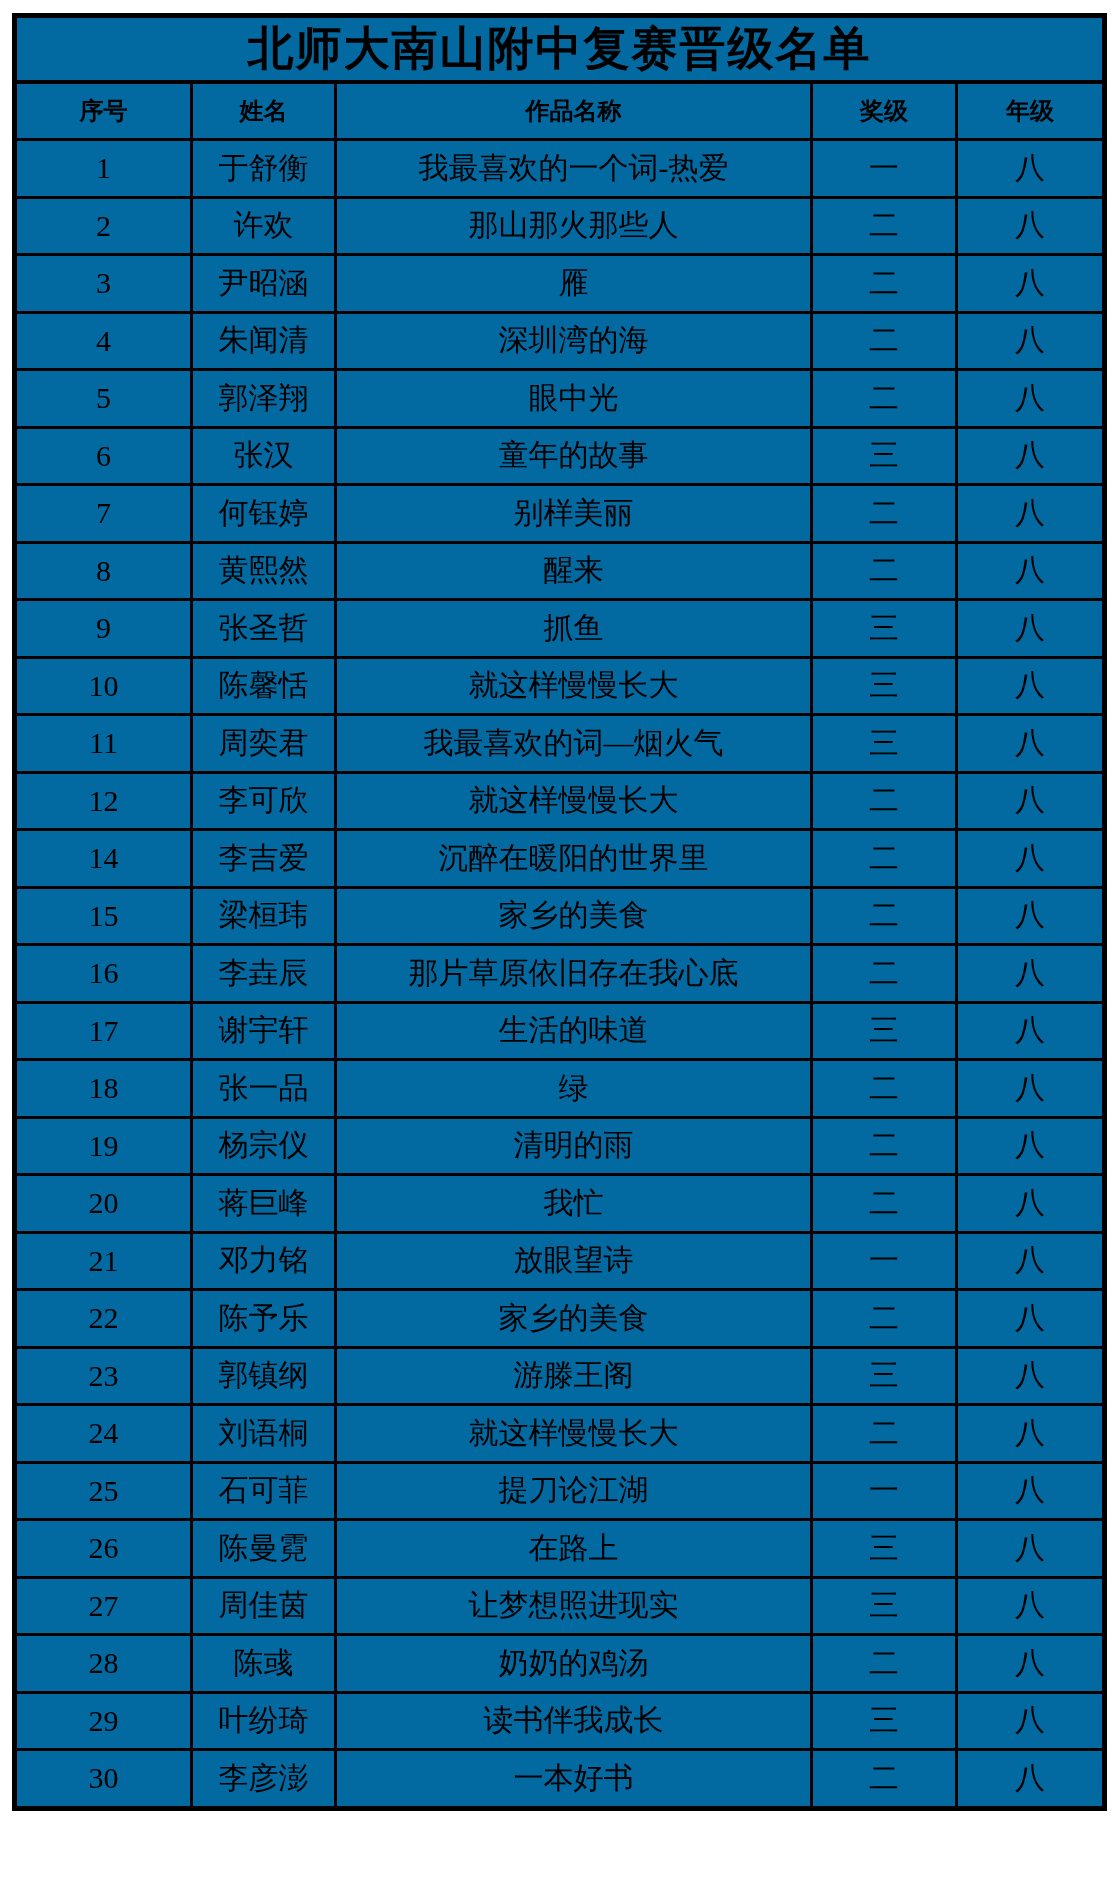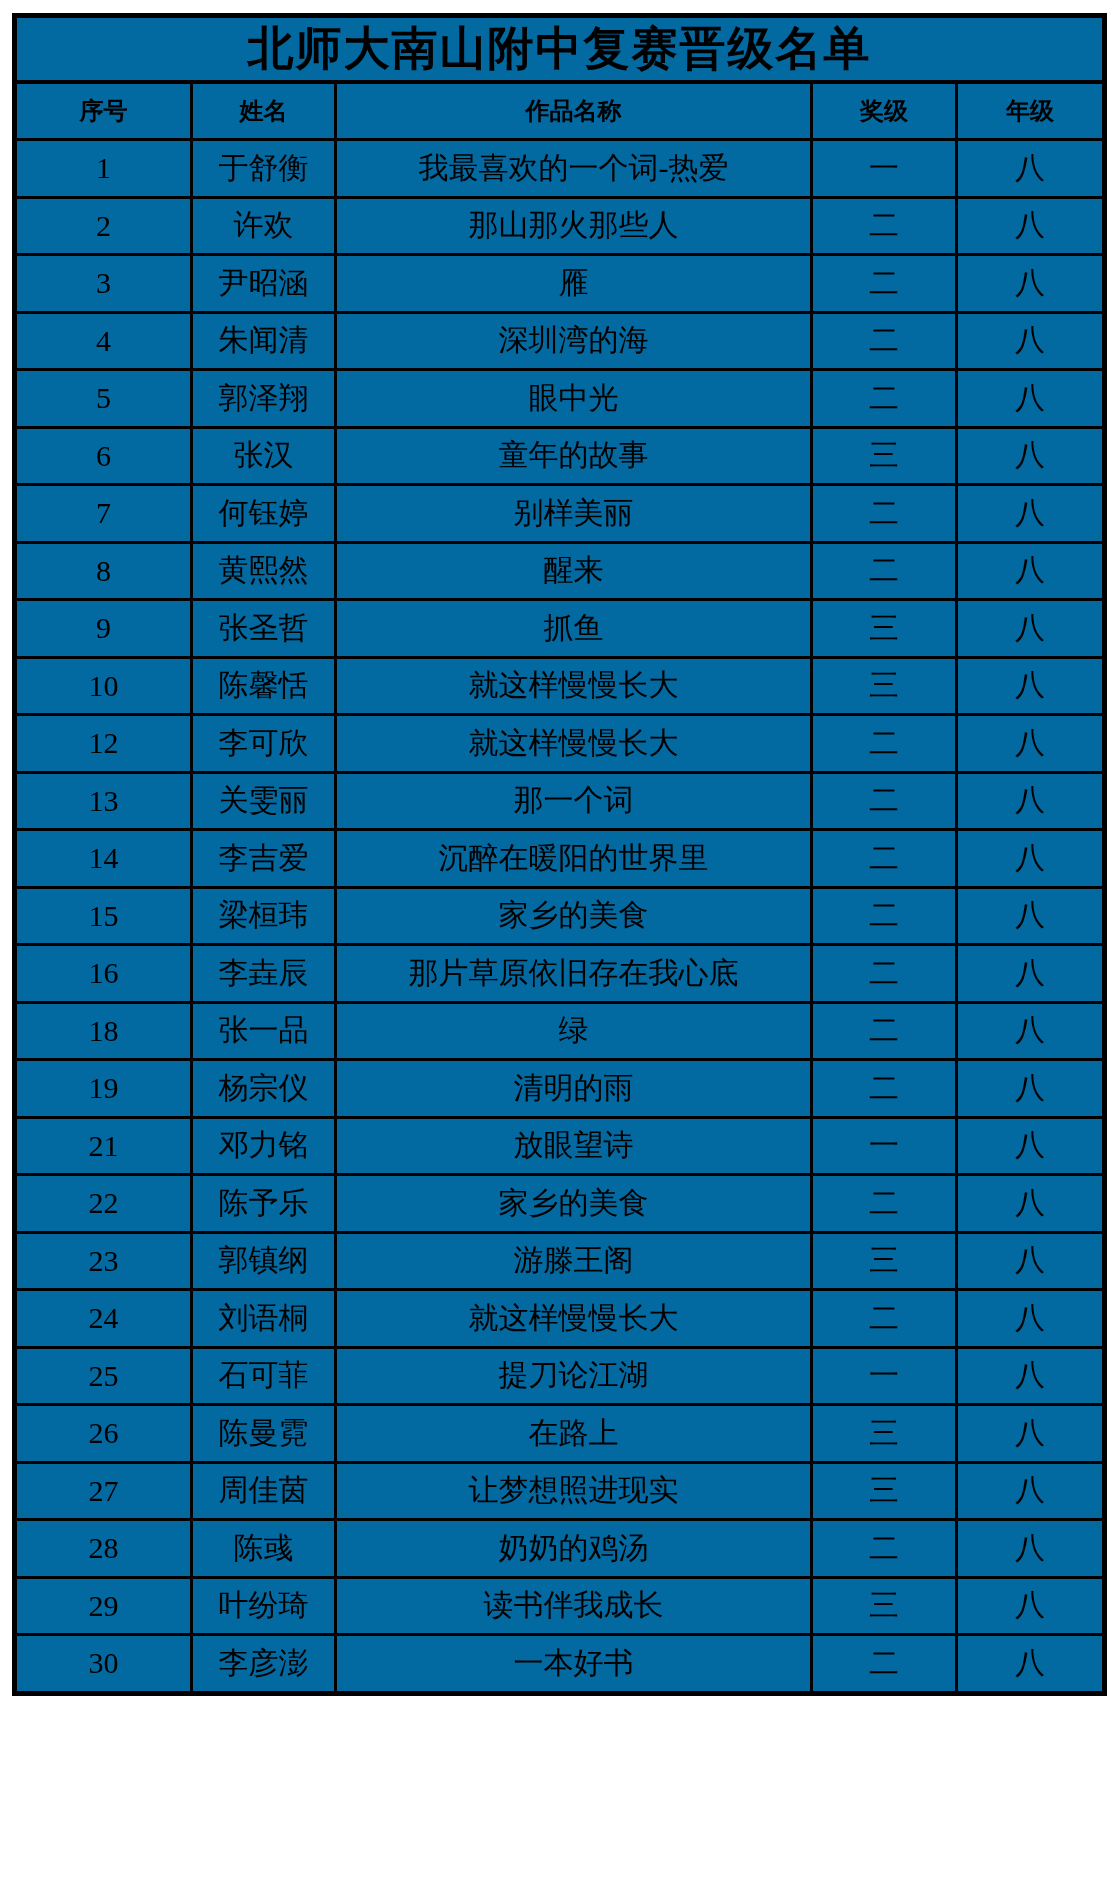--- a/index.html
+++ b/index.html
@@ -143,34 +143,34 @@
           <td>八</td>
         </tr>
         <tr class="data-row">
           <td>10</td>
           <td>陈馨恬</td>
           <td>就这样慢慢长大</td>
           <td>三</td>
           <td>八</td>
         </tr>
         <tr class="data-row">
+          <td>11</td>
+          <td>周奕君</td>
+          <td>我最喜欢的词—烟火气</td>
+          <td>三</td>
+          <td>八</td>
+        </tr>
+        <tr class="data-row">
           <td>12</td>
           <td>李可欣</td>
           <td>就这样慢慢长大</td>
           <td>二</td>
           <td>八</td>
         </tr>
         <tr class="data-row">
-          <td>13</td>
-          <td>关雯丽</td>
-          <td>那一个词</td>
-          <td>二</td>
-          <td>八</td>
-        </tr>
-        <tr class="data-row">
           <td>14</td>
           <td>李吉爱</td>
           <td>沉醉在暖阳的世界里</td>
           <td>二</td>
           <td>八</td>
         </tr>
         <tr class="data-row">
           <td>15</td>
           <td>梁桓玮</td>
           <td>家乡的美食</td>
@@ -178,30 +178,44 @@
           <td>八</td>
         </tr>
         <tr class="data-row">
           <td>16</td>
           <td>李垚辰</td>
           <td>那片草原依旧存在我心底</td>
           <td>二</td>
           <td>八</td>
         </tr>
         <tr class="data-row">
+          <td>17</td>
+          <td>谢宇轩</td>
+          <td>生活的味道</td>
+          <td>三</td>
+          <td>八</td>
+        </tr>
+        <tr class="data-row">
           <td>18</td>
           <td>张一品</td>
           <td>绿</td>
           <td>二</td>
           <td>八</td>
         </tr>
         <tr class="data-row">
           <td>19</td>
           <td>杨宗仪</td>
           <td>清明的雨</td>
+          <td>二</td>
+          <td>八</td>
+        </tr>
+        <tr class="data-row">
+          <td>20</td>
+          <td>蒋巨峰</td>
+          <td>我忙</td>
           <td>二</td>
           <td>八</td>
         </tr>
         <tr class="data-row">
           <td>21</td>
           <td>邓力铭</td>
           <td>放眼望诗</td>
           <td>一</td>
           <td>八</td>
         </tr>

